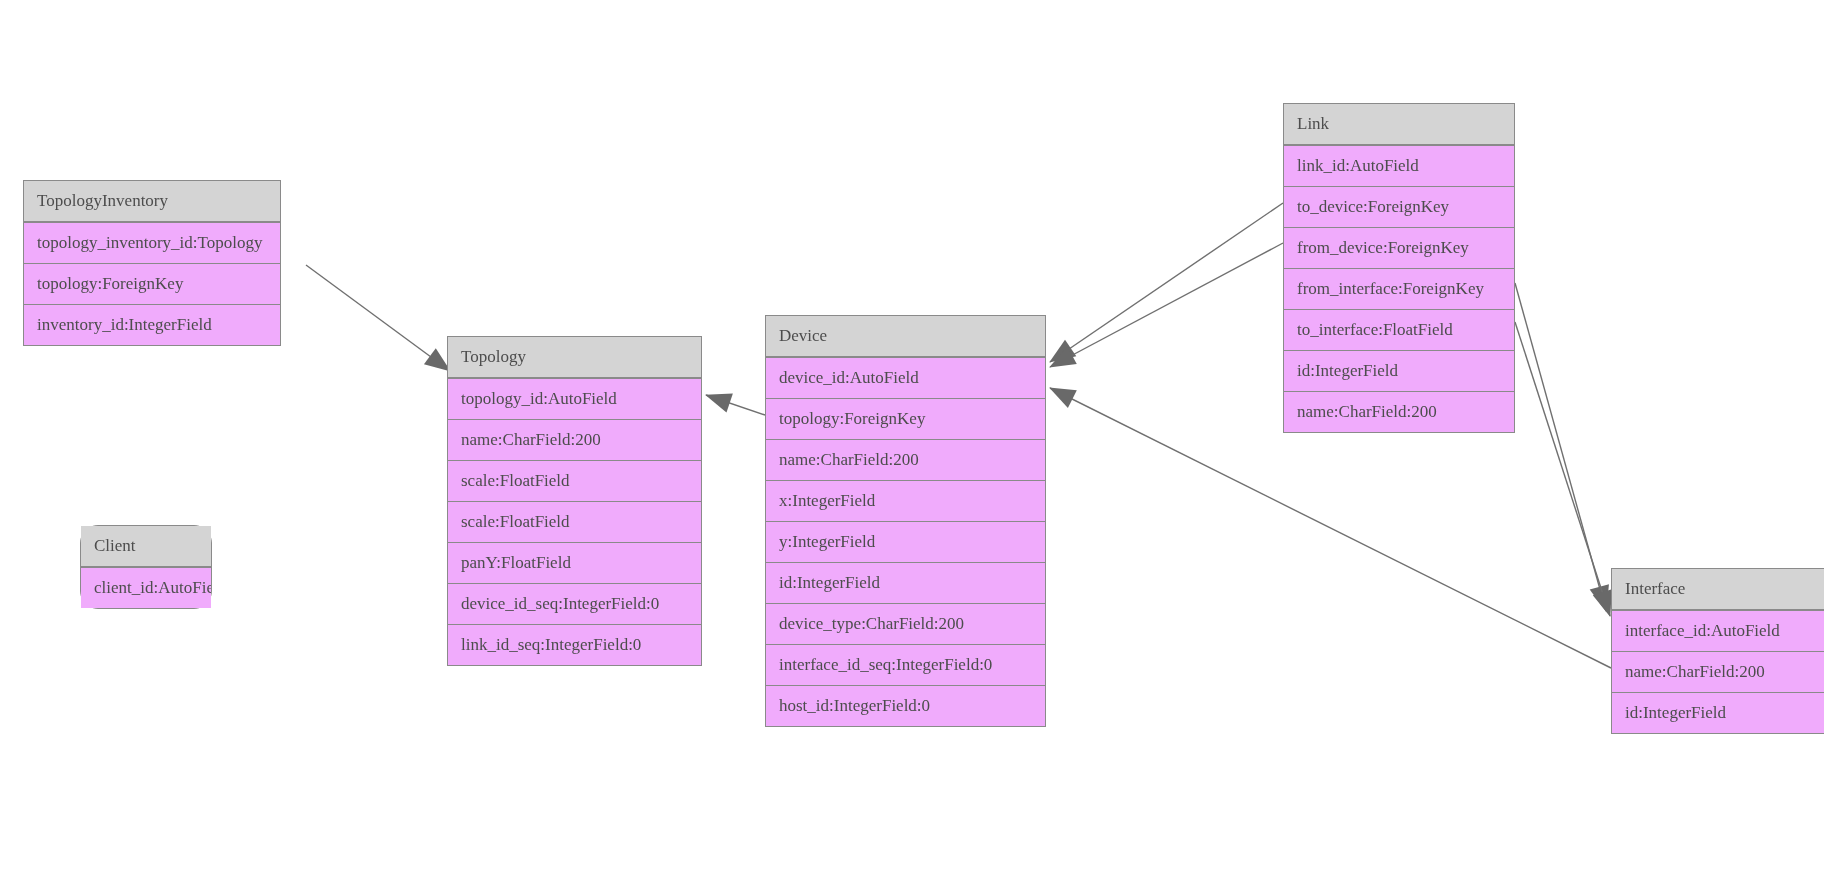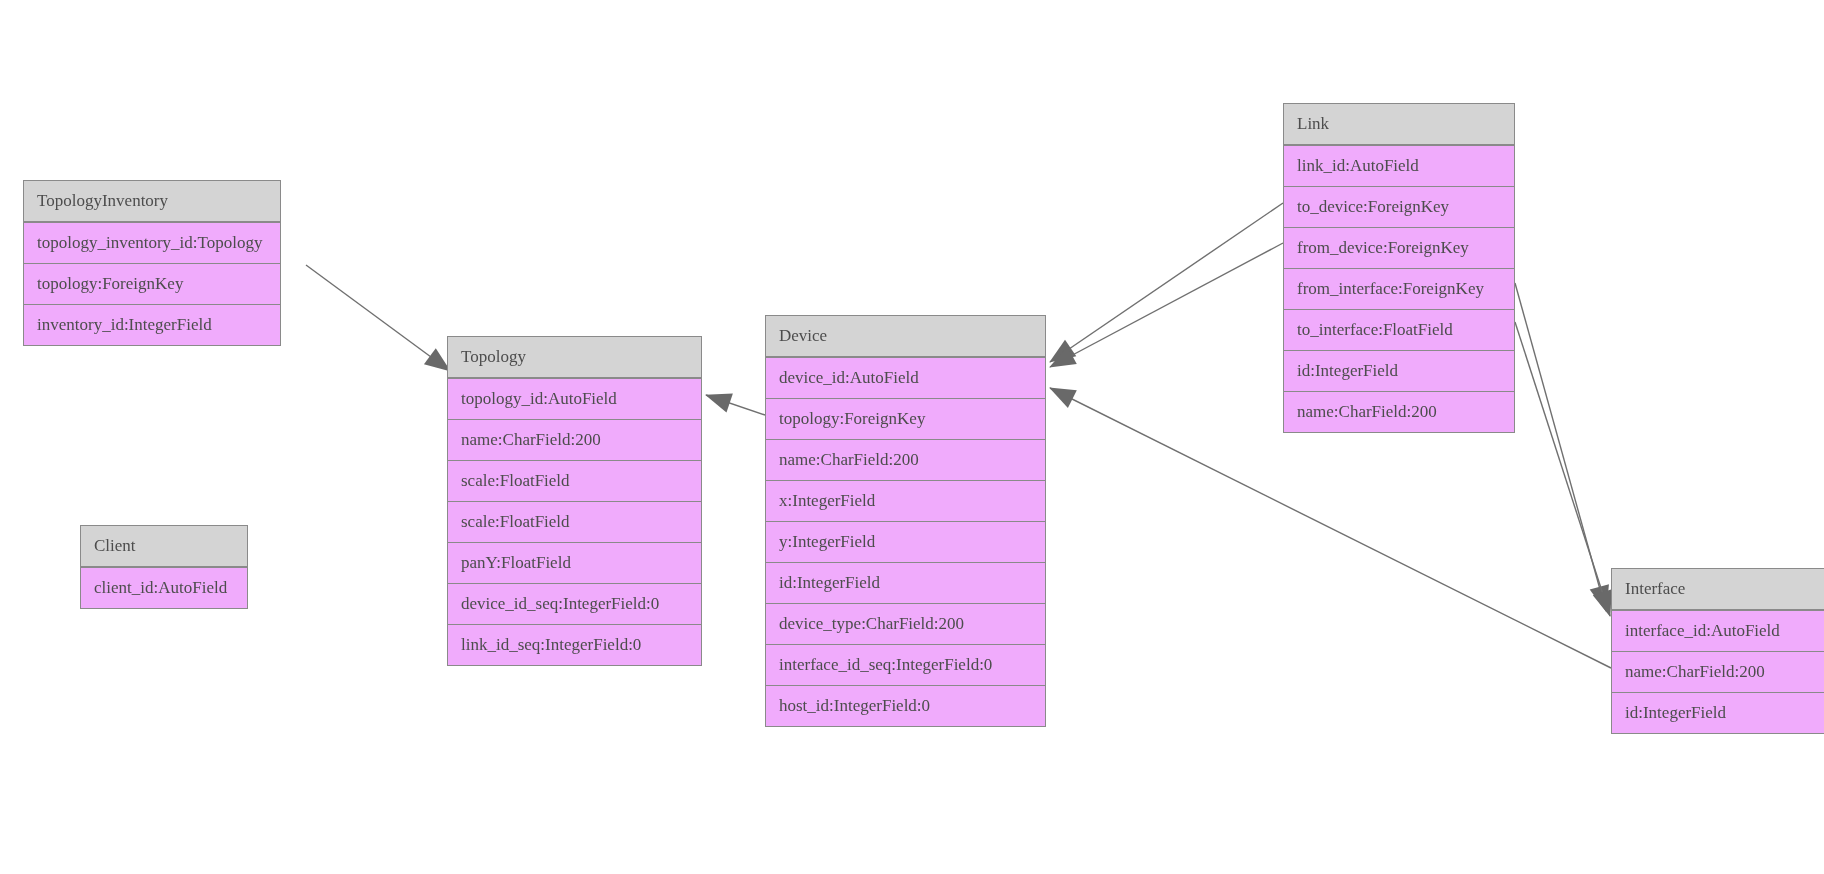--- a/index.html
+++ b/index.html
@@ -16,21 +16,21 @@
     height:40px;line-height:40px;background:#d4d4d4;padding-left:13px;
     border-bottom:1.5px solid #8a8a8a;white-space:nowrap;overflow:hidden;
   }
   .erow{
     height:40px;line-height:39px;padding-left:13px;background:#f0abfc;
     border-top:1px solid #8a8a8a;white-space:nowrap;overflow:hidden;
   }
   .erow:first-of-type{border-top:none;}
   .t-topologyinventory{left:23px;top:163px;width:258px;margin-top:17px;}
   .t-topology{left:447px;top:336px;width:255px;}
-  .t-client{left:80px;top:525px;width:168px;}
+  .t-client{left:80px;top:525px;width:132px;border-radius:18px;}
   .t-device{left:765px;top:315px;width:281px;}
   .t-link{left:1283px;top:103px;width:232px;}
   .t-interface{left:1611px;top:568px;width:220px;}
 </style>
 </head>
 <body>
 
 <div id="canvas">
 
   <svg id="edges" width="1824" height="874" viewBox="0 0 1824 874" xmlns="http://www.w3.org/2000/svg">

